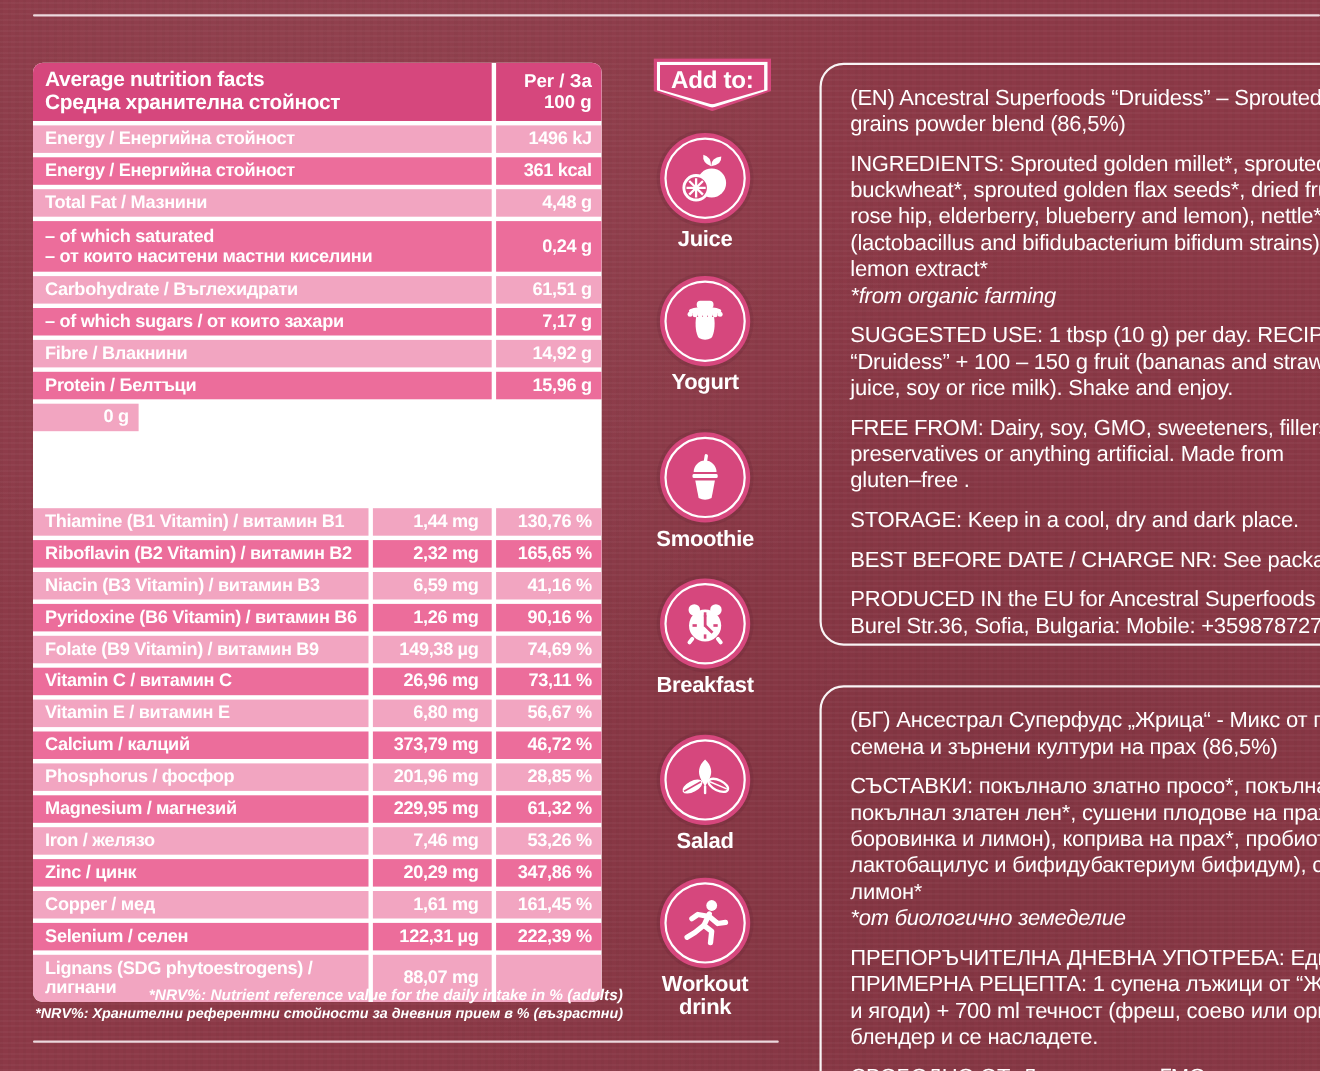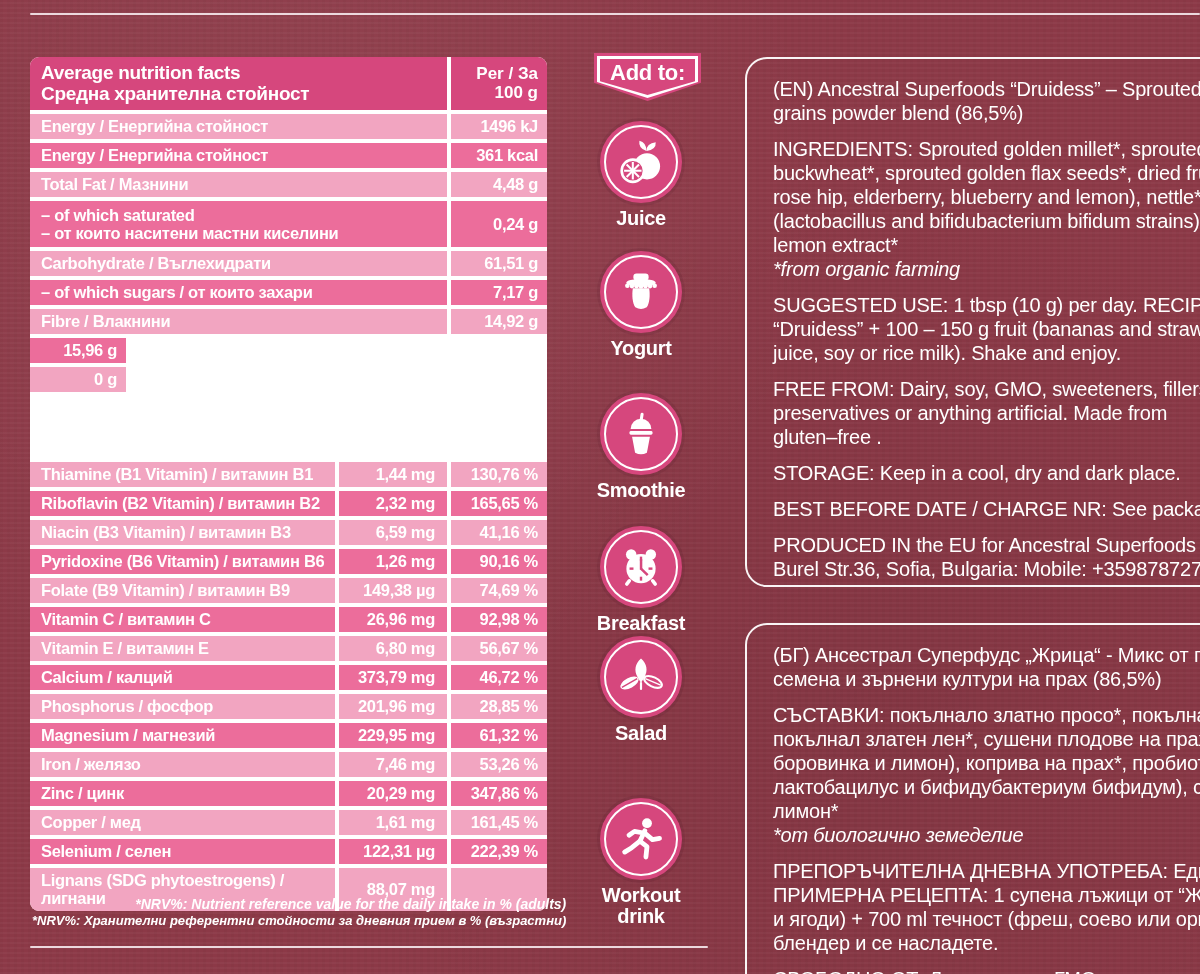--- a/index.html
+++ b/index.html
@@ -111,20 +111,21 @@
       </div>
       <div class="trow row-main shade-dark">
         <div class="c lab">– of which sugars / от които захари</div>
         <div class="c val">7,17 g</div>
       </div>
       <div class="trow row-main shade-light">
         <div class="c lab">Fibre / Влакнини</div>
         <div class="c val">14,92 g</div>
       </div>
       <div class="trow row-main shade-dark">
+        <div class="c lab">Protein / Белтъци</div>
         <div class="c val">15,96 g</div>
       </div>
       <div class="trow row-main shade-light">
         <div class="c val">0 g</div>
       </div>
     </div>
   <div class="trow vhead">
     <div class="c v-title">
       <span>Vitamins, Minerals</span>
       <span>витамини, минерали</span>
@@ -160,21 +161,21 @@
         <div class="c val">90,16 %</div>
       </div>
       <div class="trow row-main shade-light">
         <div class="c lab">Folate (B9 Vitamin) / витамин B9</div>
         <div class="c per">149,38 µg</div>
         <div class="c val">74,69 %</div>
       </div>
       <div class="trow row-main shade-dark">
         <div class="c lab">Vitamin C / витамин C</div>
         <div class="c per">26,96 mg</div>
-        <div class="c val">92,98 %</div>
+        <div class="c val">73,11 %</div>
       </div>
       <div class="trow row-main shade-light">
         <div class="c lab">Vitamin E / витамин Е</div>
         <div class="c per">6,80 mg</div>
         <div class="c val">56,67 %</div>
       </div>
       <div class="trow row-main shade-dark">
         <div class="c lab">Calcium / калций</div>
         <div class="c per">373,79 mg</div>
         <div class="c val">46,72 %</div>
@@ -292,21 +293,21 @@
             <rect x="20.9" y="30.9" width="2.2" height="3.6"></rect>
             <rect x="11.5" y="22.4" width="3.6" height="2.2"></rect>
             <rect x="28.9" y="22.4" width="3.6" height="2.2"></rect>
             <rect x="20.9" y="15" width="2.3" height="9.5"></rect>
             <rect x="22" y="22.4" width="8.6" height="2.3" transform="rotate(44 22 23.5)"></rect>
           </g>
         </svg>
       </div>
       <div class="addto-label">Breakfast</div>
     </div>
-    <div class="addto-item" style="top: 636px;">
+    <div class="addto-item" style="top: 668px;">
       <div class="circ">
         <svg viewBox="0 0 44 44">
           <path d="M22 5 c5.5 5 6.5 11 3.2 17 c-1.6 3 -2.7 4.3 -3.2 5.5 c-.5 -1.2 -1.6 -2.5 -3.2 -5.5 c-3.3 -6 -2.3 -12 3.2 -17z" fill="#fff"></path>
           <rect x="21" y="26.5" width="2" height="7.5" rx="1" fill="#fff"></rect>
           <ellipse cx="11.5" cy="27.5" rx="9.2" ry="4.6" fill="#fff" transform="rotate(-28 11.5 27.5)"></ellipse>
           <line x1="4.5" y1="31.5" x2="18.5" y2="23.5" stroke="#d6477d" stroke-width="1.3"></line>
           <ellipse cx="33" cy="26.5" rx="8.8" ry="4.3" fill="none" stroke="#fff" stroke-width="1.9" transform="rotate(26 33 26.5)"></ellipse>
           <line x1="26" y1="23.5" x2="40" y2="29.5" stroke="#fff" stroke-width="1.3"></line>
         </svg>
       </div>

